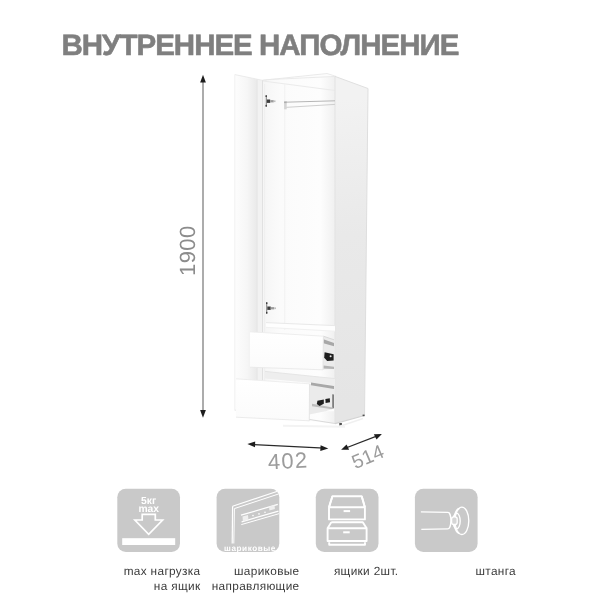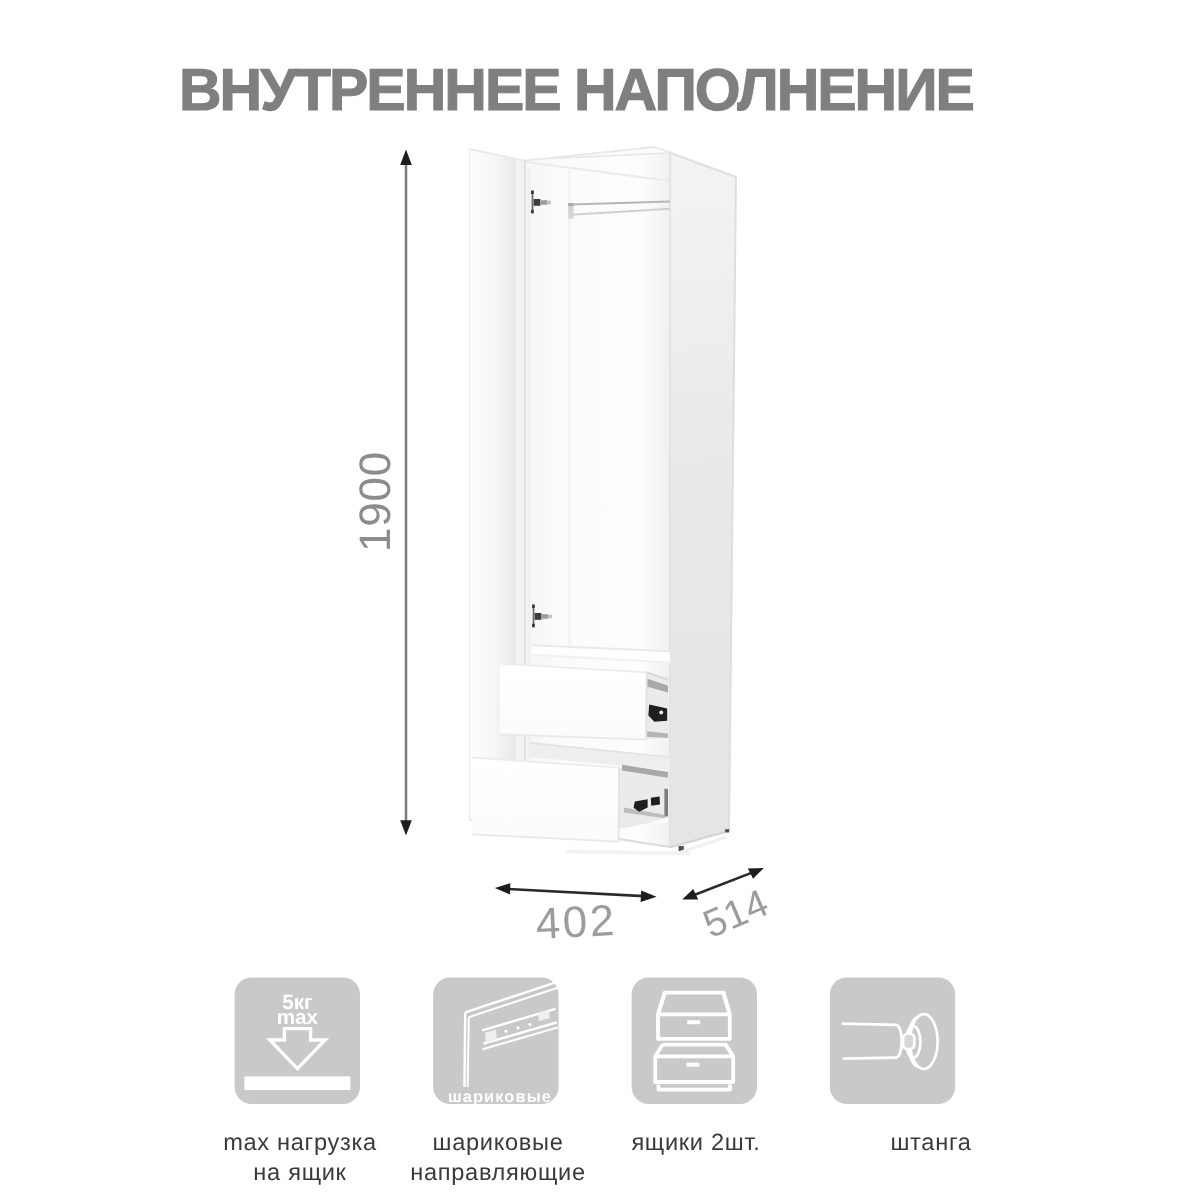--- a/index.html
+++ b/index.html
@@ -1,24 +1,24 @@
 <!DOCTYPE html>
 <html><head>
 <meta charset="utf-8">
 <style>
   *{-webkit-font-smoothing:antialiased;text-rendering:geometricPrecision;}
   html,body{margin:0;padding:0;background:#ffffff;}
   body{width:600px;height:600px;position:relative;overflow:hidden;font-family:"Liberation Sans",sans-serif;}
   .abs{position:absolute;}
-  .caption{position:absolute;color:#3a3a3a;font-size:11.8px;line-height:14.4px;text-align:center;letter-spacing:0.35px;}
+  .caption{position:absolute;color:#3a3a3a;font-size:11.8px;line-height:14.4px;text-align:right;letter-spacing:0.35px;}
 </style>
 </head>
 <body>
 
-<div class="abs" style="left:0;top:25.7px;width:520px;text-align:center;font-weight:bold;font-size:29.5px;line-height:40px;color:#7f7f7f;letter-spacing:-1.0px;margin-left:28px;-webkit-text-stroke:0.55px #7f7f7f;">ВНУТРЕННЕЕ&nbsp;НАПОЛНЕНИЕ</div>
+<div class="abs" style="left:0;top:25.7px;width:520px;text-align:center;font-weight:bold;font-size:29.5px;line-height:40px;color:#7f7f7f;letter-spacing:-1.0px;-webkit-text-stroke:0.55px #7f7f7f;">ВНУТРЕННЕЕ&nbsp;НАПОЛНЕНИЕ</div>
 
 <svg class="abs" style="left:0;top:0;" width="600" height="600" viewBox="0 0 600 600">
 <defs>
   <linearGradient id="doorg" x1="0" y1="0" x2="1" y2="0">
     <stop offset="0" stop-color="#fdfdfd"></stop>
         <stop offset="0.55" stop-color="#f6f6f6"></stop>
         <stop offset="1" stop-color="#e9e9e9"></stop>
   </linearGradient>
   <linearGradient id="intg" x1="0" y1="0" x2="1" y2="0">
     <stop offset="0" stop-color="#f5f5f5"></stop>

